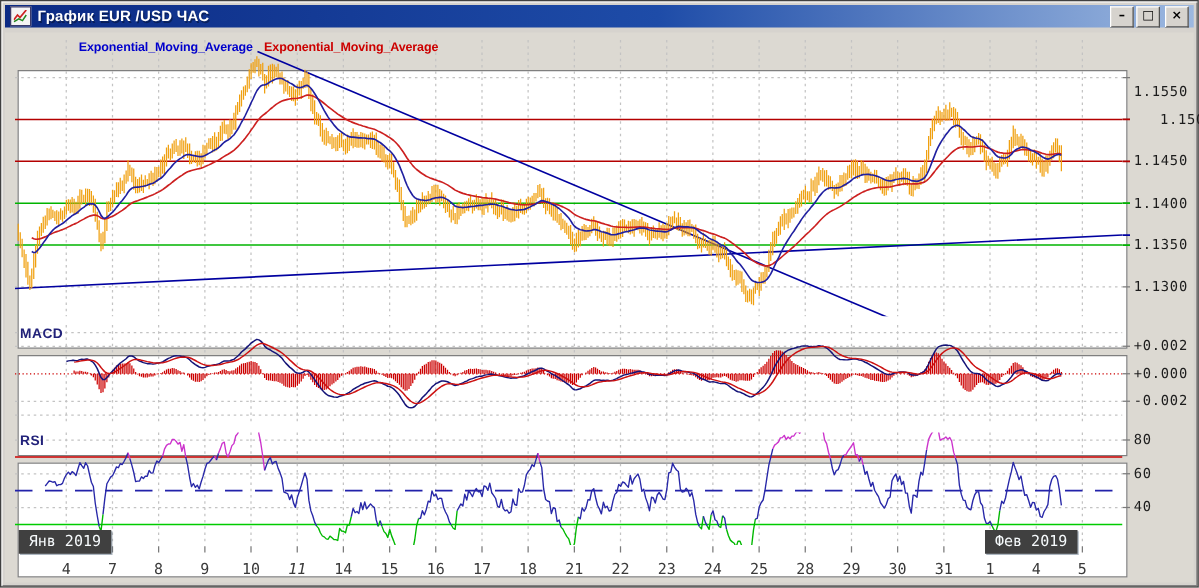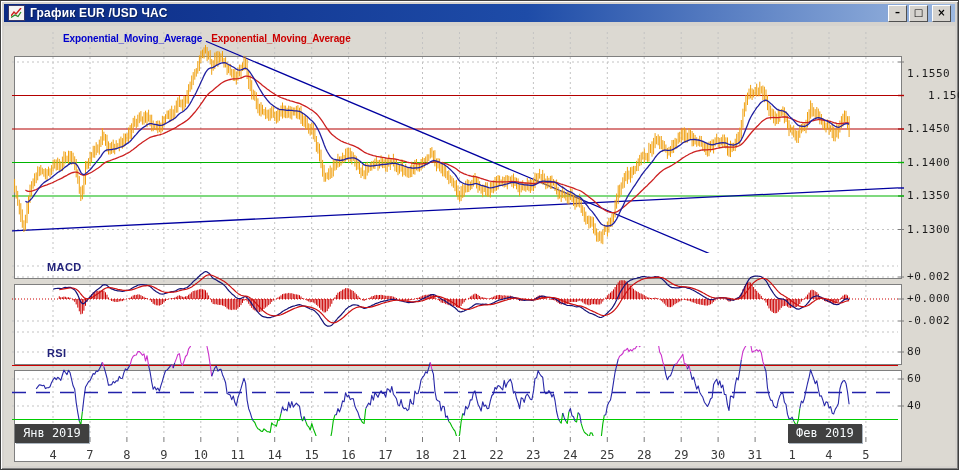--- a/index.html
+++ b/index.html
@@ -21,21 +21,21 @@
     font-family:"DejaVu Sans",sans-serif;cursor:default;}
   .winbtn.close{margin-left:2px;}
   .client{position:absolute;left:3px;top:25px;right:3px;bottom:3px;background:#dcd9d2;}
   .panel{position:absolute;background:#ffffff;border:1px solid #7f7f7f;box-sizing:border-box;}
   #panel-main{left:10px;top:30px;width:888px;height:223px;}
   #panel-macd{left:10px;top:258px;width:888px;height:81px;}
   #panel-rsi{left:10px;top:344px;width:888px;height:92px;}
   #chart-svg{position:absolute;left:0;top:0;width:959px;height:470px;}
   .legend{position:absolute;left:15px;top:32px;display:flex;gap:9px;
     font-size:10px;font-weight:bold;letter-spacing:-.1px;white-space:nowrap;padding-left:47px;}
-  .ind-label{position:absolute;font-size:11px;font-weight:bold;color:#22227a;letter-spacing:.4px;padding-left:31px;}
+  .ind-label{position:absolute;font-size:11px;font-weight:bold;color:#22227a;letter-spacing:.4px;}
   .axis-label{position:absolute;font-family:"DejaVu Sans Mono",monospace;
     font-size:11px;color:#1c1c1c;white-space:nowrap;letter-spacing:.6px;}
   .date-label{position:absolute;font-family:"DejaVu Sans Mono",monospace;
     font-size:12px;color:#3a3a3a;width:30px;text-align:center;}
   .month-box{position:absolute;top:423px;height:17px;background:#404040;color:#f6fafc;
     font-family:"DejaVu Sans Mono",monospace;font-size:12px;padding:2px 8px 0 8px;
     white-space:nowrap;box-shadow:1px 1px 0 rgba(90,110,130,.5);}
 </style>
 </head>
 <body>
@@ -1330,21 +1330,21 @@
       <div class="axis-label" style="left: 906px; top: 291px;">+0.000</div>
       <div class="axis-label" style="left: 906px; top: 313px;">-0.002</div>
       <div class="axis-label" style="left: 906px; top: 344px;">80</div>
       <div class="axis-label" style="left: 906px; top: 371px;">60</div>
       <div class="axis-label" style="left: 906px; top: 398px;">40</div>
       <div class="date-label" style="left: 37px; top: 447px;">4</div>
       <div class="date-label" style="left: 73.95px; top: 447px;">7</div>
       <div class="date-label" style="left: 110.9px; top: 447px;">8</div>
       <div class="date-label" style="left: 147.85px; top: 447px;">9</div>
       <div class="date-label" style="left: 184.8px; top: 447px;">10</div>
-      <div class="date-label" style="left: 221.75px; top: 447px;">11</div>
+      <div class="date-label" style="left: 221.75px; top: 447px; font-style: italic;">11</div>
       <div class="date-label" style="left: 258.7px; top: 447px;">14</div>
       <div class="date-label" style="left: 295.65px; top: 447px;">15</div>
       <div class="date-label" style="left: 332.6px; top: 447px;">16</div>
       <div class="date-label" style="left: 369.55px; top: 447px;">17</div>
       <div class="date-label" style="left: 406.5px; top: 447px;">18</div>
       <div class="date-label" style="left: 443.45px; top: 447px;">21</div>
       <div class="date-label" style="left: 480.4px; top: 447px;">22</div>
       <div class="date-label" style="left: 517.35px; top: 447px;">23</div>
       <div class="date-label" style="left: 554.3px; top: 447px;">24</div>
       <div class="date-label" style="left: 591.25px; top: 447px;">25</div>

